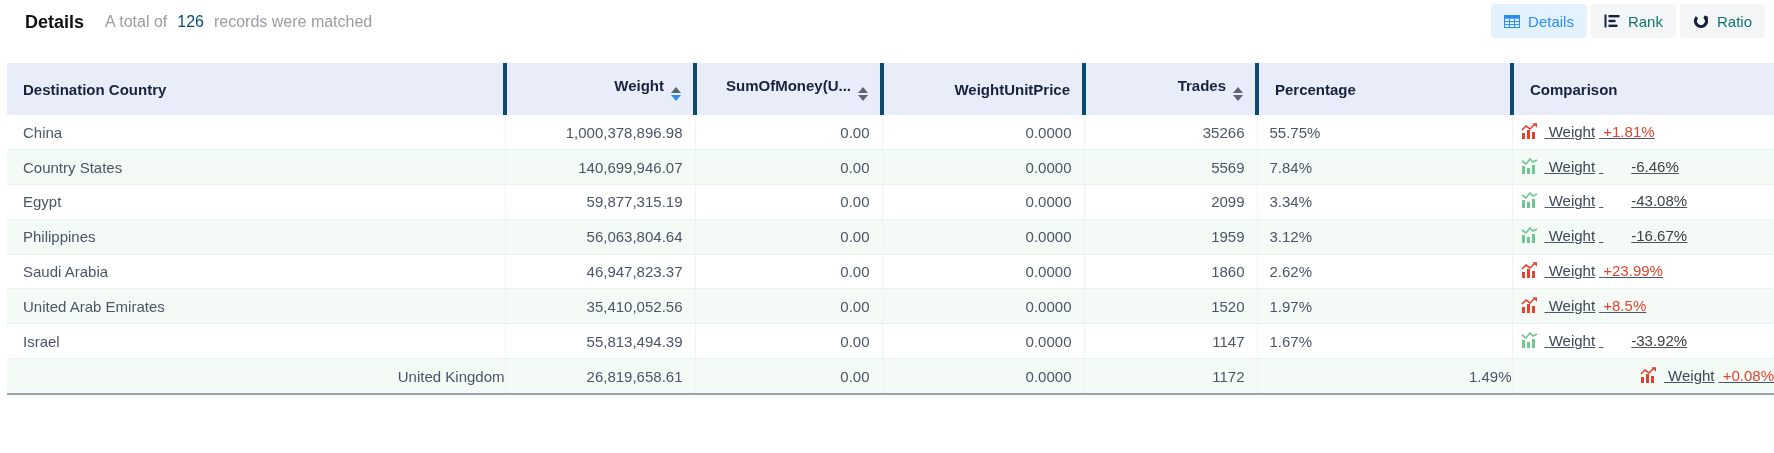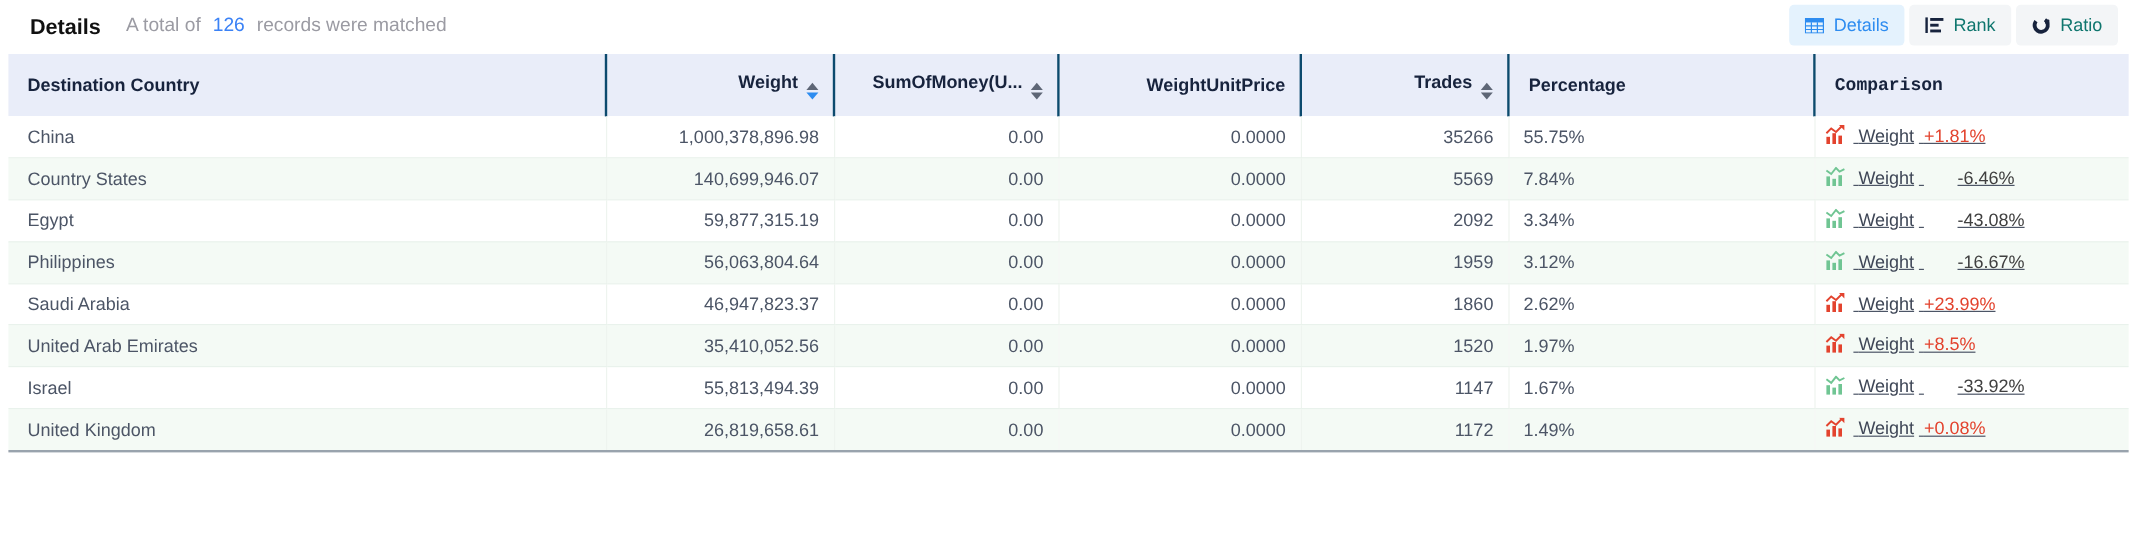--- a/index.html
+++ b/index.html
@@ -3,55 +3,55 @@
 <meta charset="utf-8">
 <style>
   * { margin:0; padding:0; box-sizing:border-box; }
   html,body { background:#ffffff; }
   body {
     width:1774px; height:453px; overflow:hidden;
     font-family:"Liberation Sans","DejaVu Sans",sans-serif;
     -webkit-font-smoothing:antialiased;
   }
   
-  .topbar { position:relative; height:45px; }
+  .topbar { position:relative; height:63px; }
   .page-title {
     position:absolute; left:25px; top:12px;
     font-size:18px; font-weight:bold; color:#111111;
   }
   .summary { position:absolute; left:105px; top:13px; font-size:16px; color:#9b9ba3; }
-  .summary .count { color:#3b82f6; margin:0 10px; }
+  .summary .count { color:#0c4a6e; margin:0 10px; }
   .view-switch { position:absolute; right:9px; top:4px; display:flex; gap:4px; }
   .vbtn {
     display:inline-flex; align-items:center; gap:8px;
     height:34px; padding:0 13px; border:none; border-radius:4px;
     font-family:inherit; font-size:15px; cursor:pointer;
     background:#f3f5f7; color:#0f766e;
   }
   .vbtn.active { background:#e4f2fd; color:#2d8cf0; }
   .vbtn svg { display:block; }
   
   .table-wrap { margin-left:7px; width:1767px; border-bottom:2px solid #99a3ad; }
   table { width:100%; border-collapse:collapse; table-layout:fixed; }
   thead th {
     height:52px; background:#e9edf9; font-size:15px; font-weight:bold;
-    color:#17233d; border-right:2px solid #0c4a6e; white-space:nowrap;
+    color:#17233d; border-right:4px solid #0c4a6e; white-space:nowrap;
     overflow:hidden;
   }
-  thead th:last-child { border-right:none;font-family:Liberation Mono, monospace; }
+  thead th:last-child { border-right:none; }
   th.al { text-align:left; padding-left:16px; }
   th.ar { text-align:right; padding-right:12px; }
   tbody td {
     height:34.8px; font-size:15px; color:#4c5566;
     border-bottom:1px solid #e9f2ec; border-right:1px solid #eef4ef;
     white-space:nowrap; overflow:hidden;
   }
   tbody td:last-child { border-right:none; }
   tbody tr:nth-child(even) td { background:#f4faf5; }
-  tbody tr:last-child td { border-bottom:none; }
+  tbody tr:last-child td { border-bottom:none;text-align:right; }
   td.cell-left { text-align:left; padding-left:16px; }
   td.cell-right { text-align:right; padding-right:12px; }
   td.cell-pct { text-align:left; padding-left:12px; }
   td.cell-cmp { text-align:left; padding-left:8px;text-decoration:underline; }
   
   .sorter {
     display:inline-flex; flex-direction:column; align-items:center;
     margin-left:7px; vertical-align:-2px; cursor:pointer;
   }
   .caret { width:0; height:0; display:block; }
@@ -189,21 +189,21 @@
   </svg></span>
       <span class="cmp-label">Weight</span>
       <span class="cmp-value down">-6.46%</span>
     </td>
   </tr>
         <tr>
     <td class="cell-left">Egypt</td>
     <td class="cell-right">59,877,315.19</td>
     <td class="cell-right">0.00</td>
     <td class="cell-right">0.0000</td>
-    <td class="cell-right">2092</td>
+    <td class="cell-right">2099</td>
     <td class="cell-pct">3.34%</td>
     <td class="cell-cmp">
       <span class="cmp-icon"><svg width="17" height="16" viewBox="0 0 17 16">
     <g fill="#70c593">
       <rect x="1" y="8" width="3" height="8"></rect>
       <rect x="6" y="10" width="3" height="6"></rect>
       <rect x="11" y="7" width="3" height="9"></rect>
     </g>
     <polyline points="1,3 5,6 9,1 12,4 16,2" fill="none" stroke="#70c593" stroke-width="1.6"></polyline>
   </svg></span>

